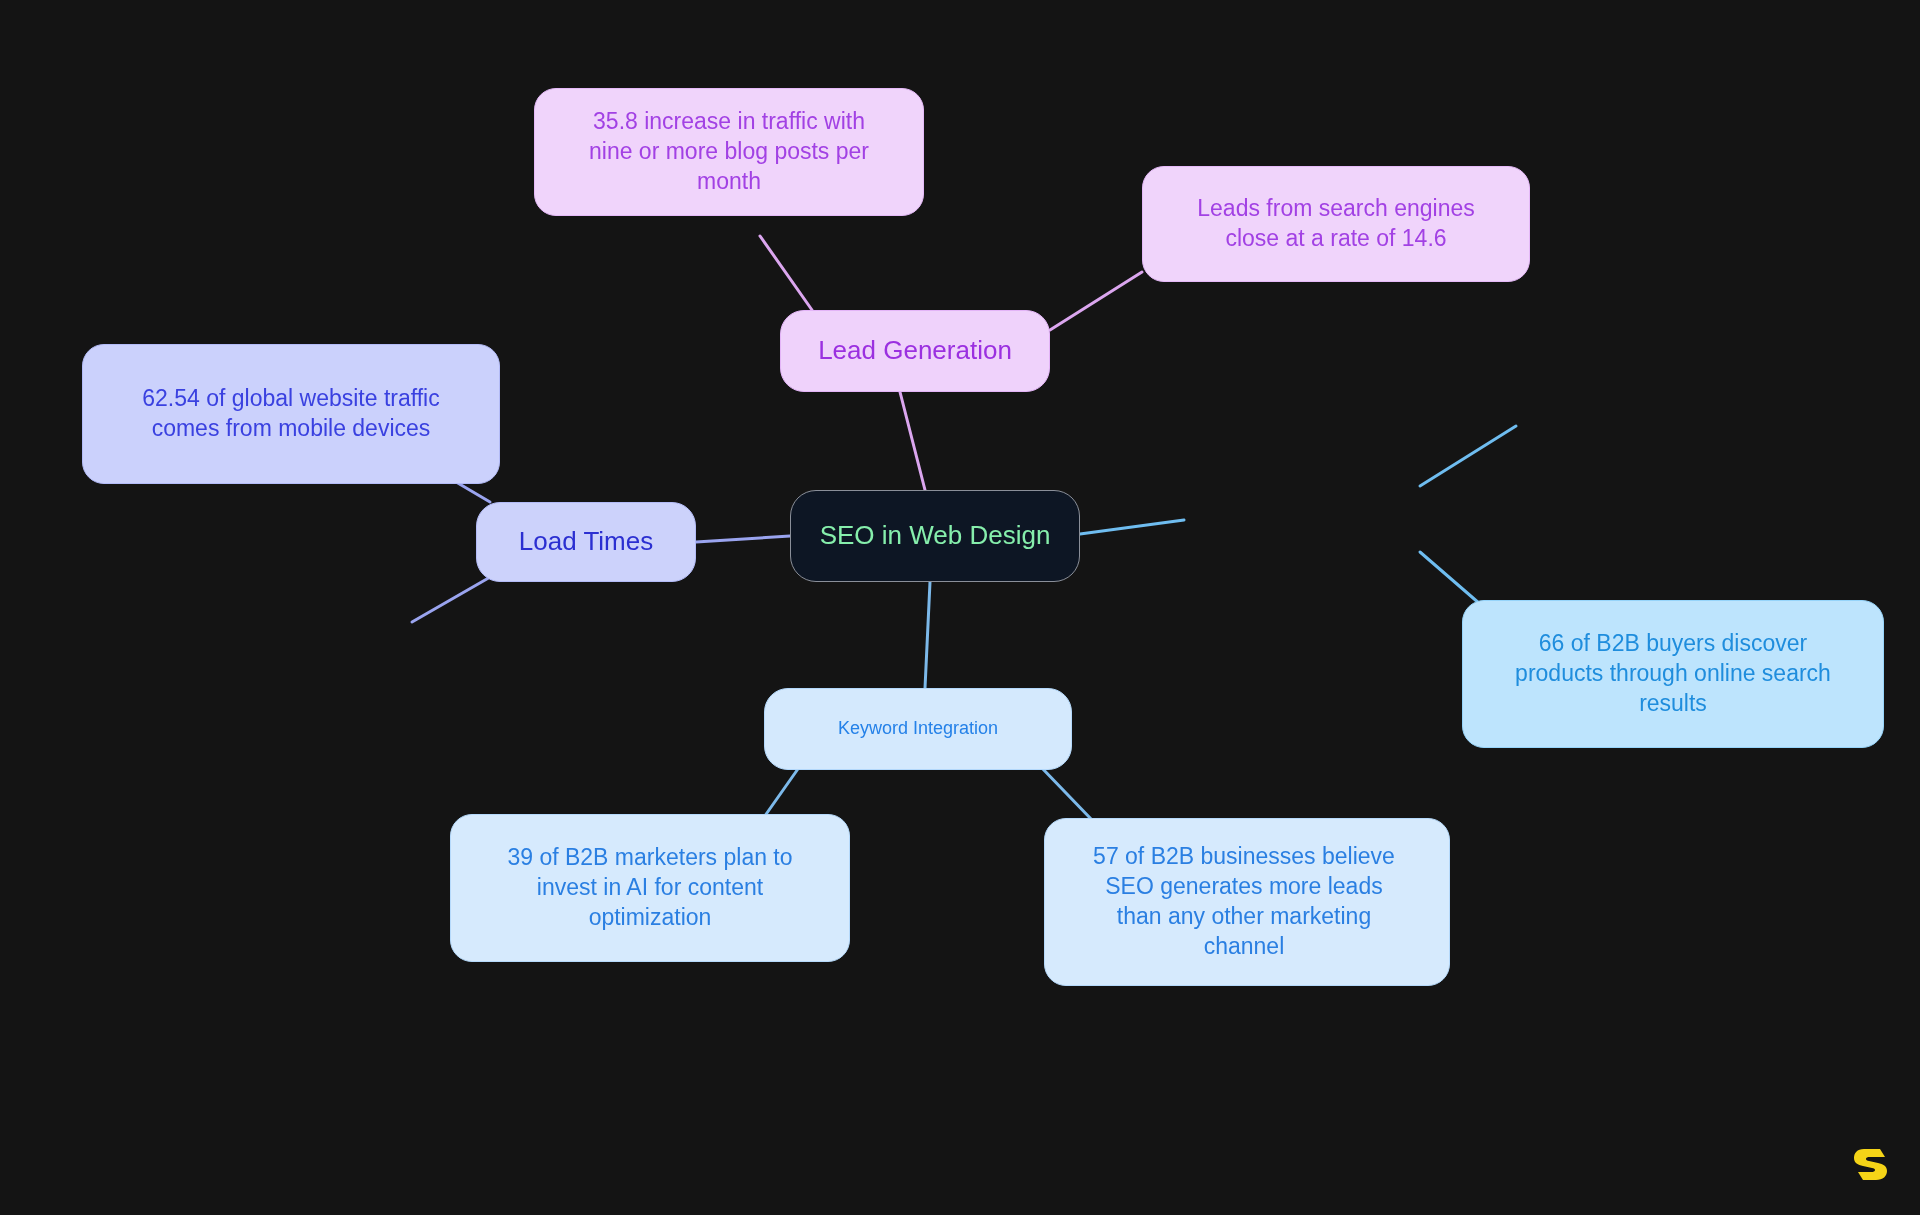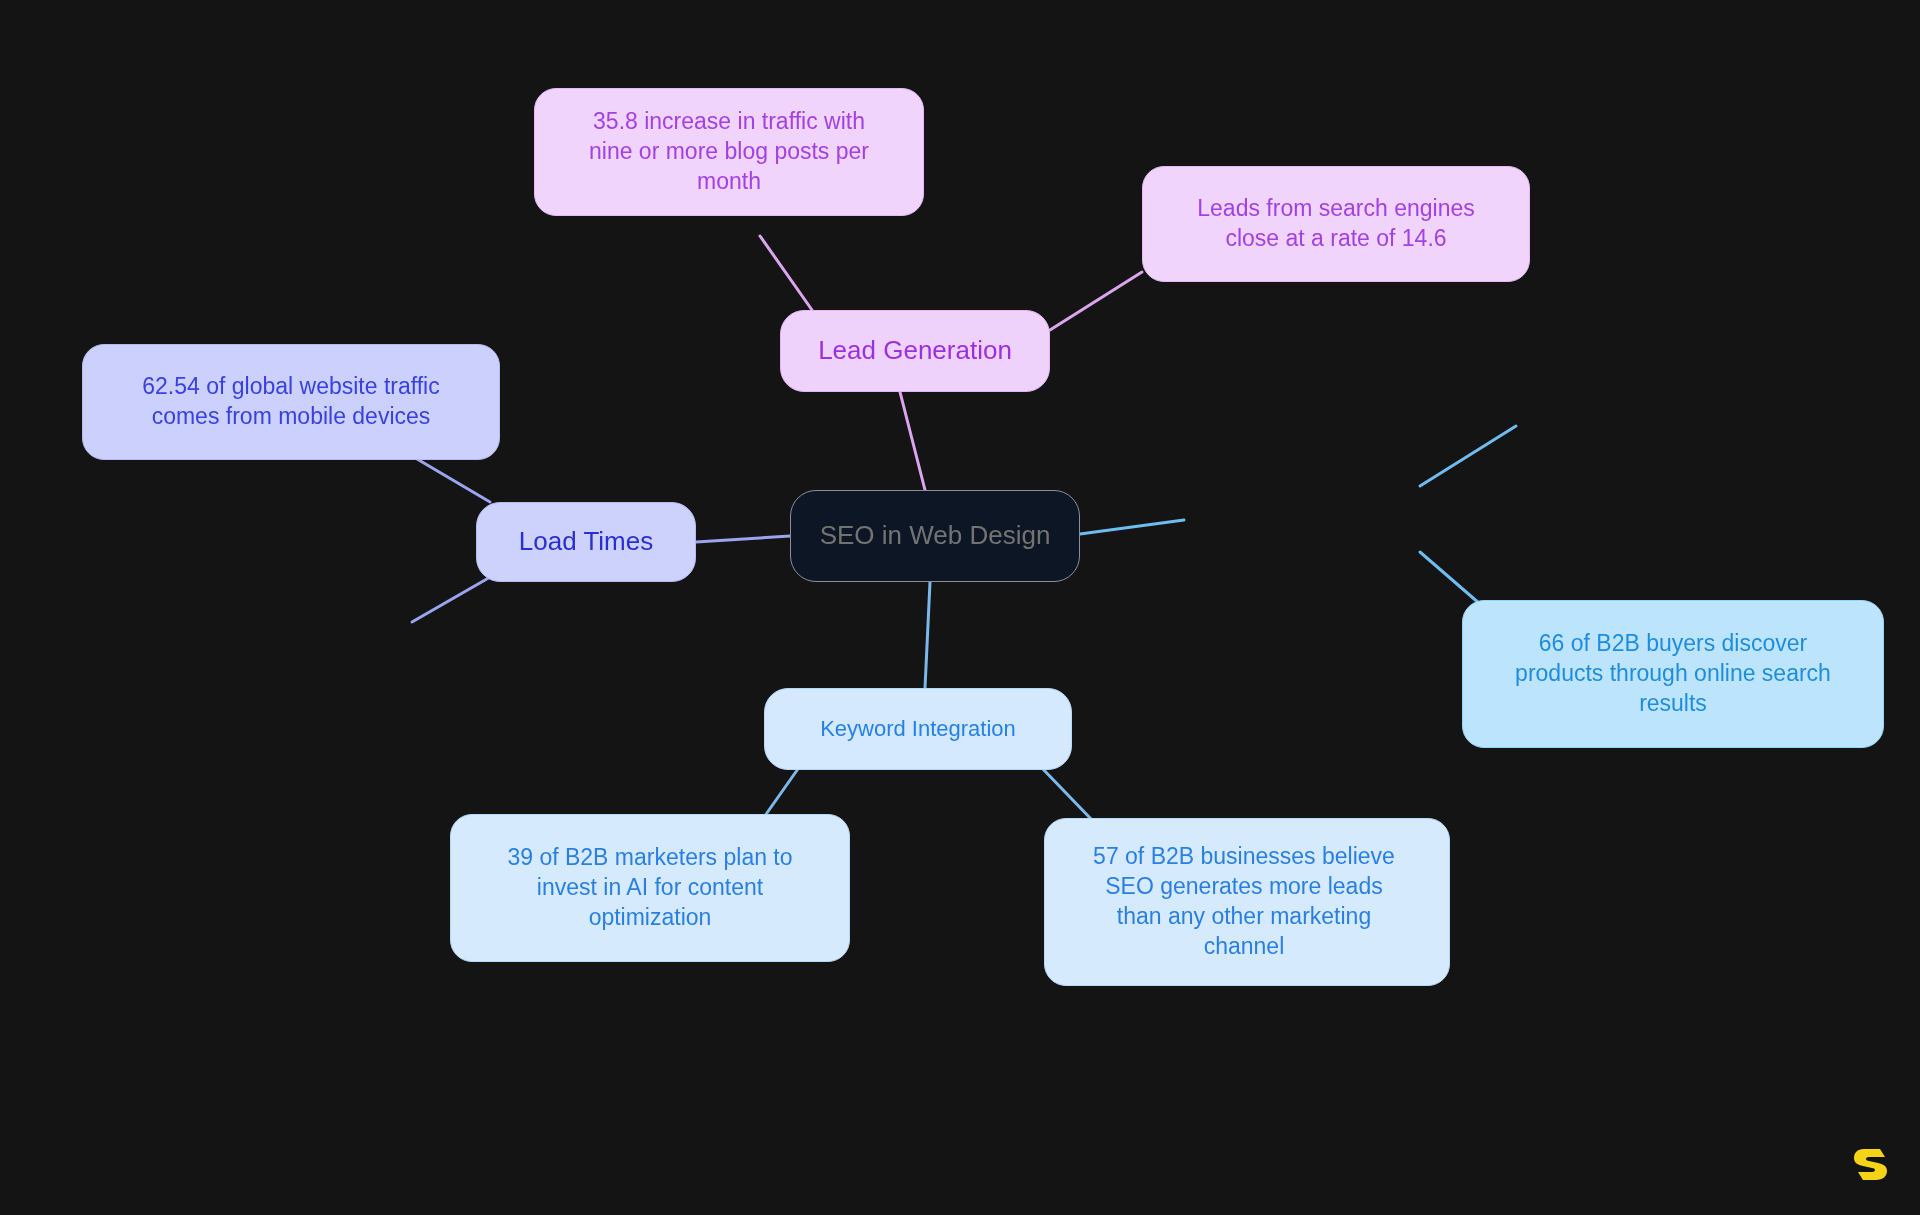--- a/index.html
+++ b/index.html
@@ -33,21 +33,21 @@
     border-radius: 20px;
     line-height: 1.30;
     padding: 8px 14px;
     white-space: pre-line;
   }
 
   
   .node.root {
     background: #0d1624;
     border: 1px solid #8a8f99;
-    color: #737373;
+    color: #86efac;
     font-size: 26px;
     border-radius: 26px;
   }
 
   
   .node.branch-lead {
     background: #efd2fb;
     border: 1px solid #e3b4f7;
     color: #9b30e0;
     font-size: 26px;
@@ -91,21 +91,21 @@
     color: #1f8ddd;
     font-size: 23px;
     border-radius: 22px;
   }
 
   
   .node.branch-keyword {
     background: #d4e9fd;
     border: 1px solid #b3d8fb;
     color: #2481e8;
-    font-size: 22px;
+    font-size: 18px;
     border-radius: 24px;
   }
   .node.leaf-keyword {
     background: #d6eafd;
     border: 1px solid #b5d9fb;
     color: #2a7fe2;
     font-size: 23px;
     border-radius: 22px;
   }
 
@@ -140,21 +140,21 @@
   <div class="node root" style="left: 790px; top: 490px; width: 290px; height: 92px;">SEO in Web Design</div>
 
   <div class="node branch-lead" style="left: 780px; top: 310px; width: 270px; height: 82px;">Lead Generation</div>
   <div class="node leaf-lead" style="left: 534px; top: 88px; width: 390px; height: 128px;">35.8 increase in traffic with
 nine or more blog posts per
 month</div>
   <div class="node leaf-lead" style="left: 1142px; top: 166px; width: 388px; height: 116px;">Leads from search engines
 close at a rate of 14.6</div>
 
   <div class="node branch-load" style="left: 476px; top: 502px; width: 220px; height: 80px;">Load Times</div>
-  <div class="node leaf-load" style="left: 82px; top: 344px; width: 418px; height: 116px;">62.54 of global website traffic
+  <div class="node leaf-load" style="left: 82px; top: 344px; width: 418px; height: 140px;">62.54 of global website traffic
 comes from mobile devices</div>
 
   <div class="node leaf-site" style="left: 1462px; top: 600px; width: 422px; height: 148px;">66 of B2B buyers discover
 products through online search
 results</div>
 
   <div class="node branch-keyword" style="left: 764px; top: 688px; width: 308px; height: 82px;">Keyword Integration</div>
   <div class="node leaf-keyword" style="left: 450px; top: 814px; width: 400px; height: 148px;">39 of B2B marketers plan to
 invest in AI for content
 optimization</div>

